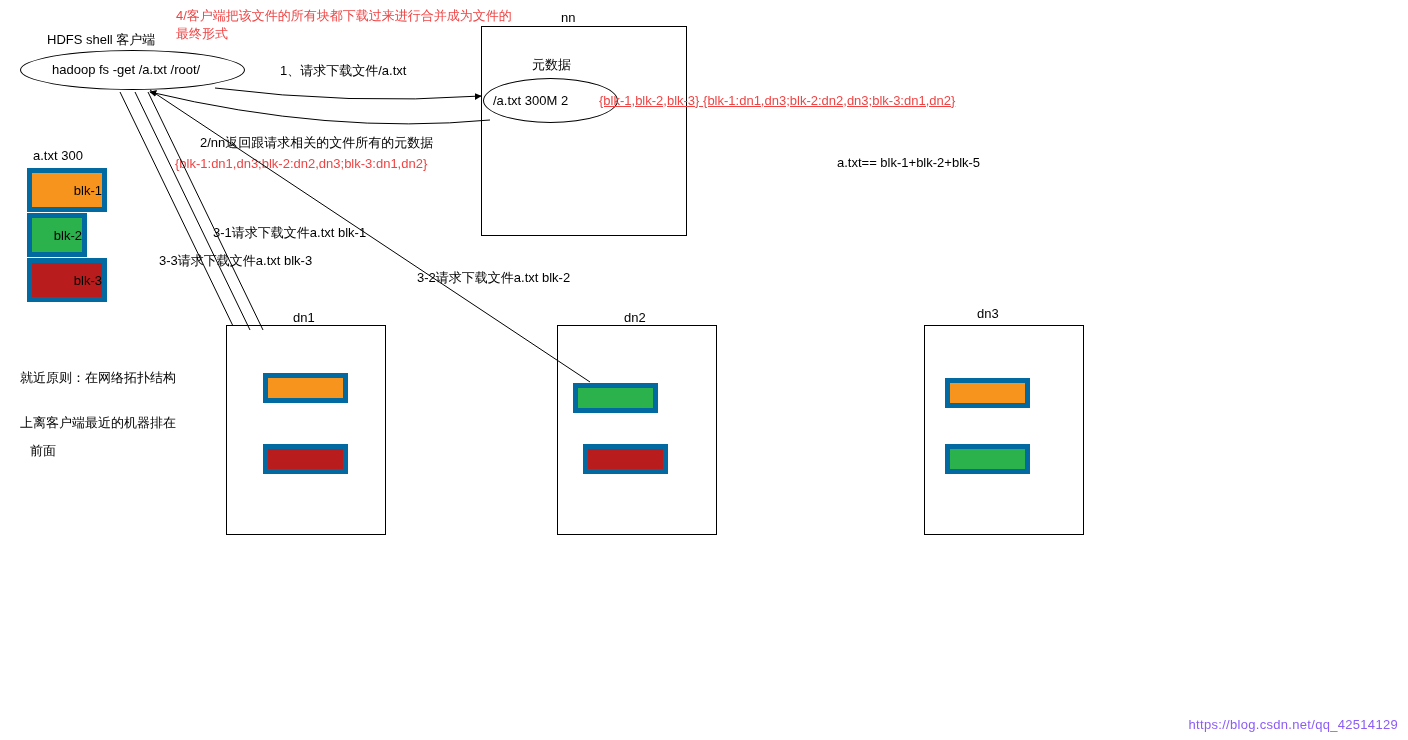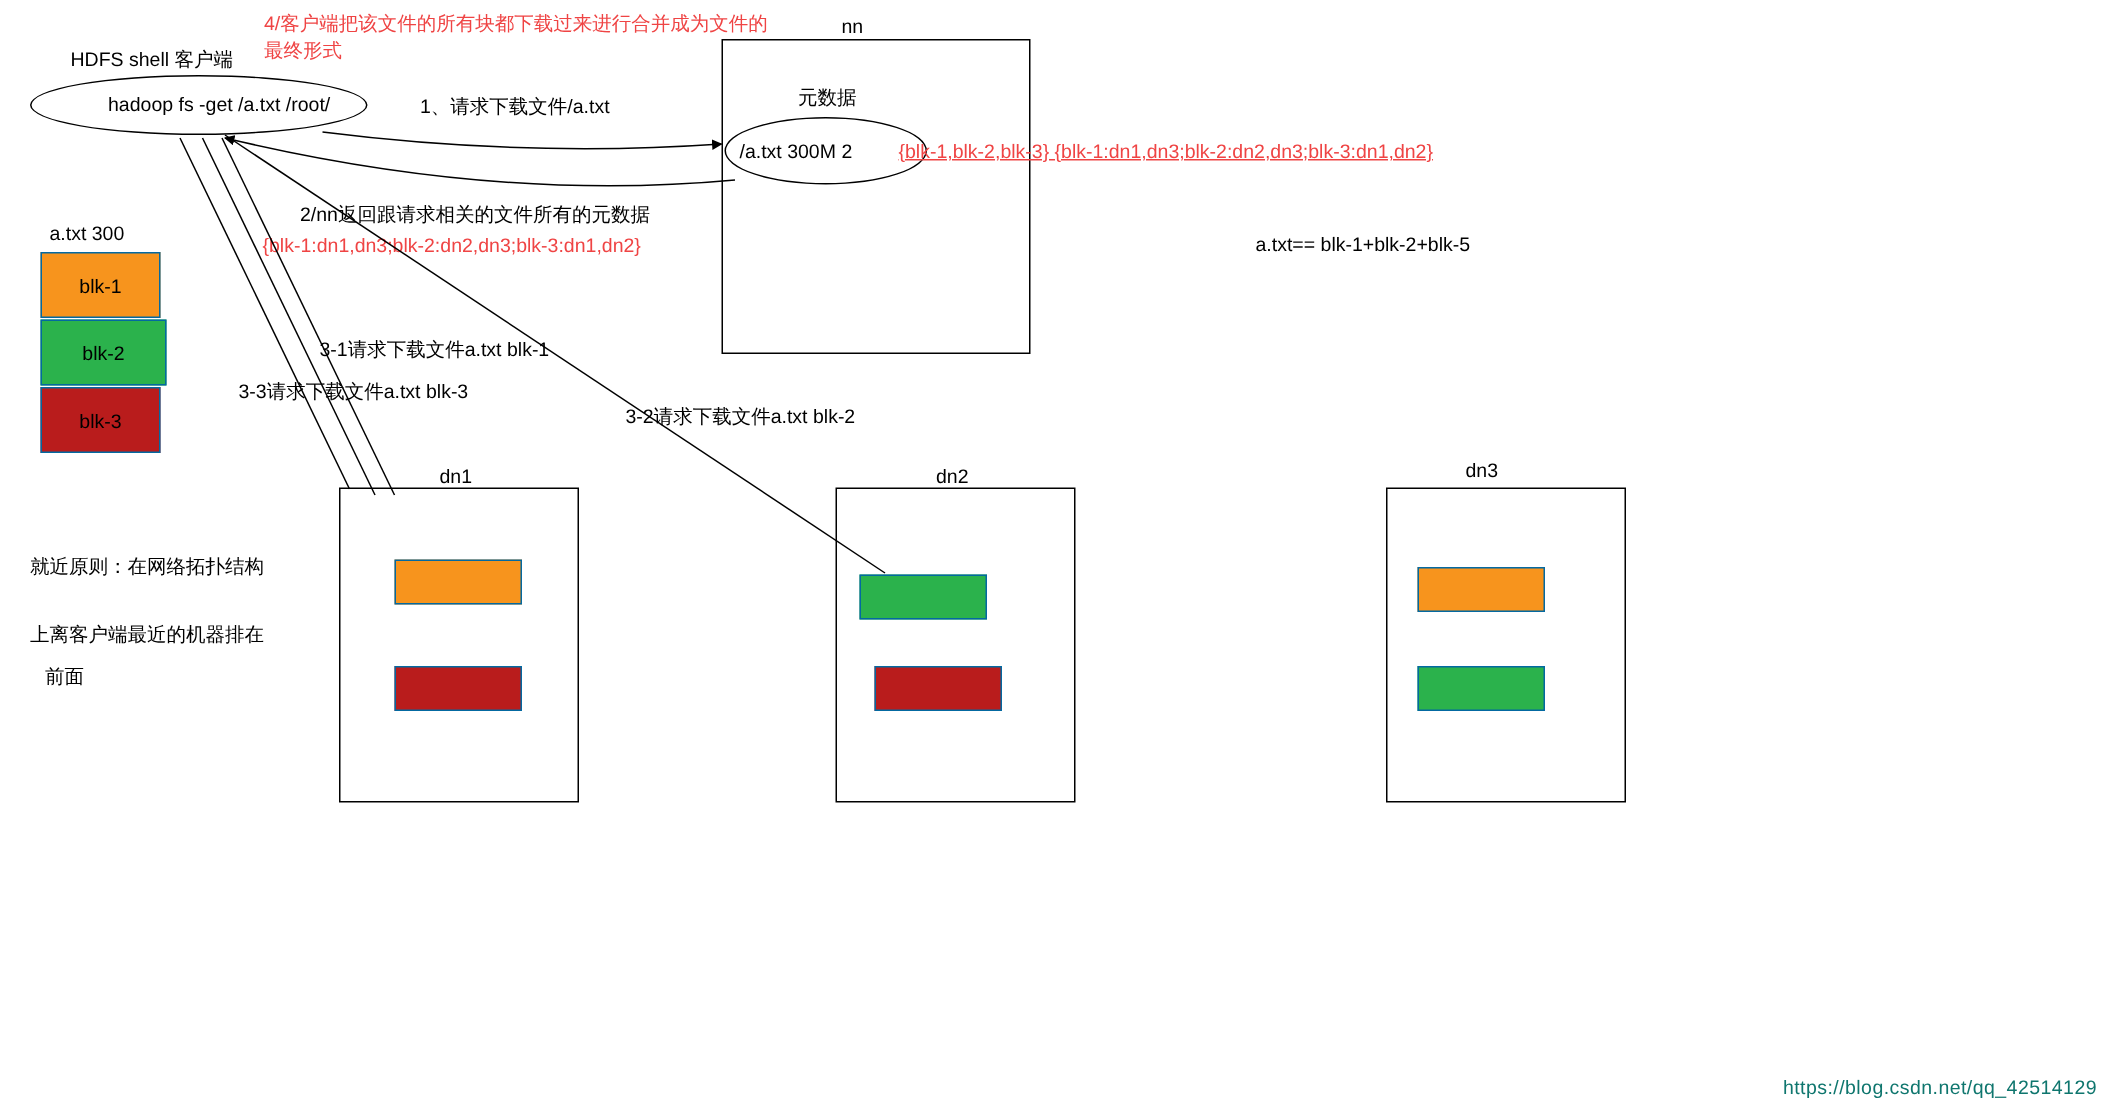--- a/index.html
+++ b/index.html
@@ -10,33 +10,33 @@
       font-family: "Microsoft YaHei", Arial, sans-serif;
       font-size: 13px;
       color: #000;
       background: #fff;
       overflow: hidden;
     }
     .label { position: absolute; white-space: nowrap; }
     .red { color: #ef4444; }
     .box { position: absolute; border: 1px solid #000; }
     .ellipse { position: absolute; border: 1px solid #000; border-radius: 50%; }
-    .blk { position: absolute; border: 1px solid #0369a1; display: flex; align-items: center; justify-content: center; }
+    .blk { position: absolute; border: 5px solid #0369a1; display: flex; align-items: center; justify-content: flex-end; }
     .orange { background: #f7941d; }
     .green  { background: #2bb24c; }
     .blue   { background: #b91c1c; }
     svg.overlay { position: absolute; left: 0; top: 0; width: 1408px; height: 740px; pointer-events: none; }
-    .watermark { position: absolute; right: 10px; bottom: 8px; color: #0f766e; font-size: 13px; letter-spacing: .3px; }
+    .watermark { position: absolute; right: 10px; bottom: 8px; color: #8b5cf6; font-size: 13px; letter-spacing: .3px; }
   </style>
 </head>
 <body>
 
 <div class="ellipse" style="left:20px; top:50px; width:225px; height:40px;"></div>
 <span class="label" style="left:47px; top:31px;">HDFS shell 客户端</span>
-<span class="label" style="left:28px; top:62px;padding-left:44px;">hadoop  fs -get    /a.txt   /root/</span>
+<span class="label" style="left:8px; top:62px;padding-left:44px;">hadoop  fs -get    /a.txt   /root/</span>
 
 <span class="label red" style="left:176px; top:7px;">4/客户端把该文件的所有块都下载过来进行合并成为文件的</span>
 <span class="label red" style="left:176px; top:25px;">最终形式</span>
 
 <div class="box" style="left:481px; top:26px; width:206px; height:210px;"></div>
 <span class="label" style="left:561px; top:10px;">nn</span>
 <span class="label" style="left:532px; top:56px;">元数据</span>
 
 <div class="ellipse" style="left:483px; top:78px; width:135px; height:45px;"></div>
 <span class="label" style="left:493px; top:93px;">/a.txt 300M 2</span>
@@ -48,21 +48,21 @@
 <span class="label" style="left:200px; top:134px;">2/nn返回跟请求相关的文件所有的元数据</span>
 <span class="label red" style="left:175px; top:156px;">{blk-1:dn1,dn3;blk-2:dn2,dn3;blk-3:dn1,dn2}</span>
 <span class="label" style="left:213px; top:224px;">3-1请求下载文件a.txt blk-1</span>
 <span class="label" style="left:417px; top:269px;">3-2请求下载文件a.txt blk-2</span>
 <span class="label" style="left:159px; top:252px;">3-3请求下载文件a.txt blk-3</span>
 
 <span class="label" style="left:33px; top:148px;">a.txt  300</span>
 <div class="blk orange" style="left:27px; top:168px; width:80px; height:44px;">
     <span>blk-1</span>
   </div>
-<div class="blk green" style="left:27px; top:213px; width:84px; height:44px;">
+<div class="blk green" style="left:27px; top:213px; width:60px; height:44px;">
     <span>blk-2</span>
   </div>
 <div class="blk blue" style="left:27px; top:258px; width:80px; height:44px;">
     <span>blk-3</span>
   </div>
 
 <div class="box" style="left:226px; top:325px; width:160px; height:210px;"></div>
 <span class="label" style="left:293px; top:310px;">dn1</span>
 <div class="blk orange" style="left:263px; top:373px; width:85px; height:30px;"></div>
 <div class="blk blue" style="left:263px; top:444px; width:85px; height:30px;"></div>

